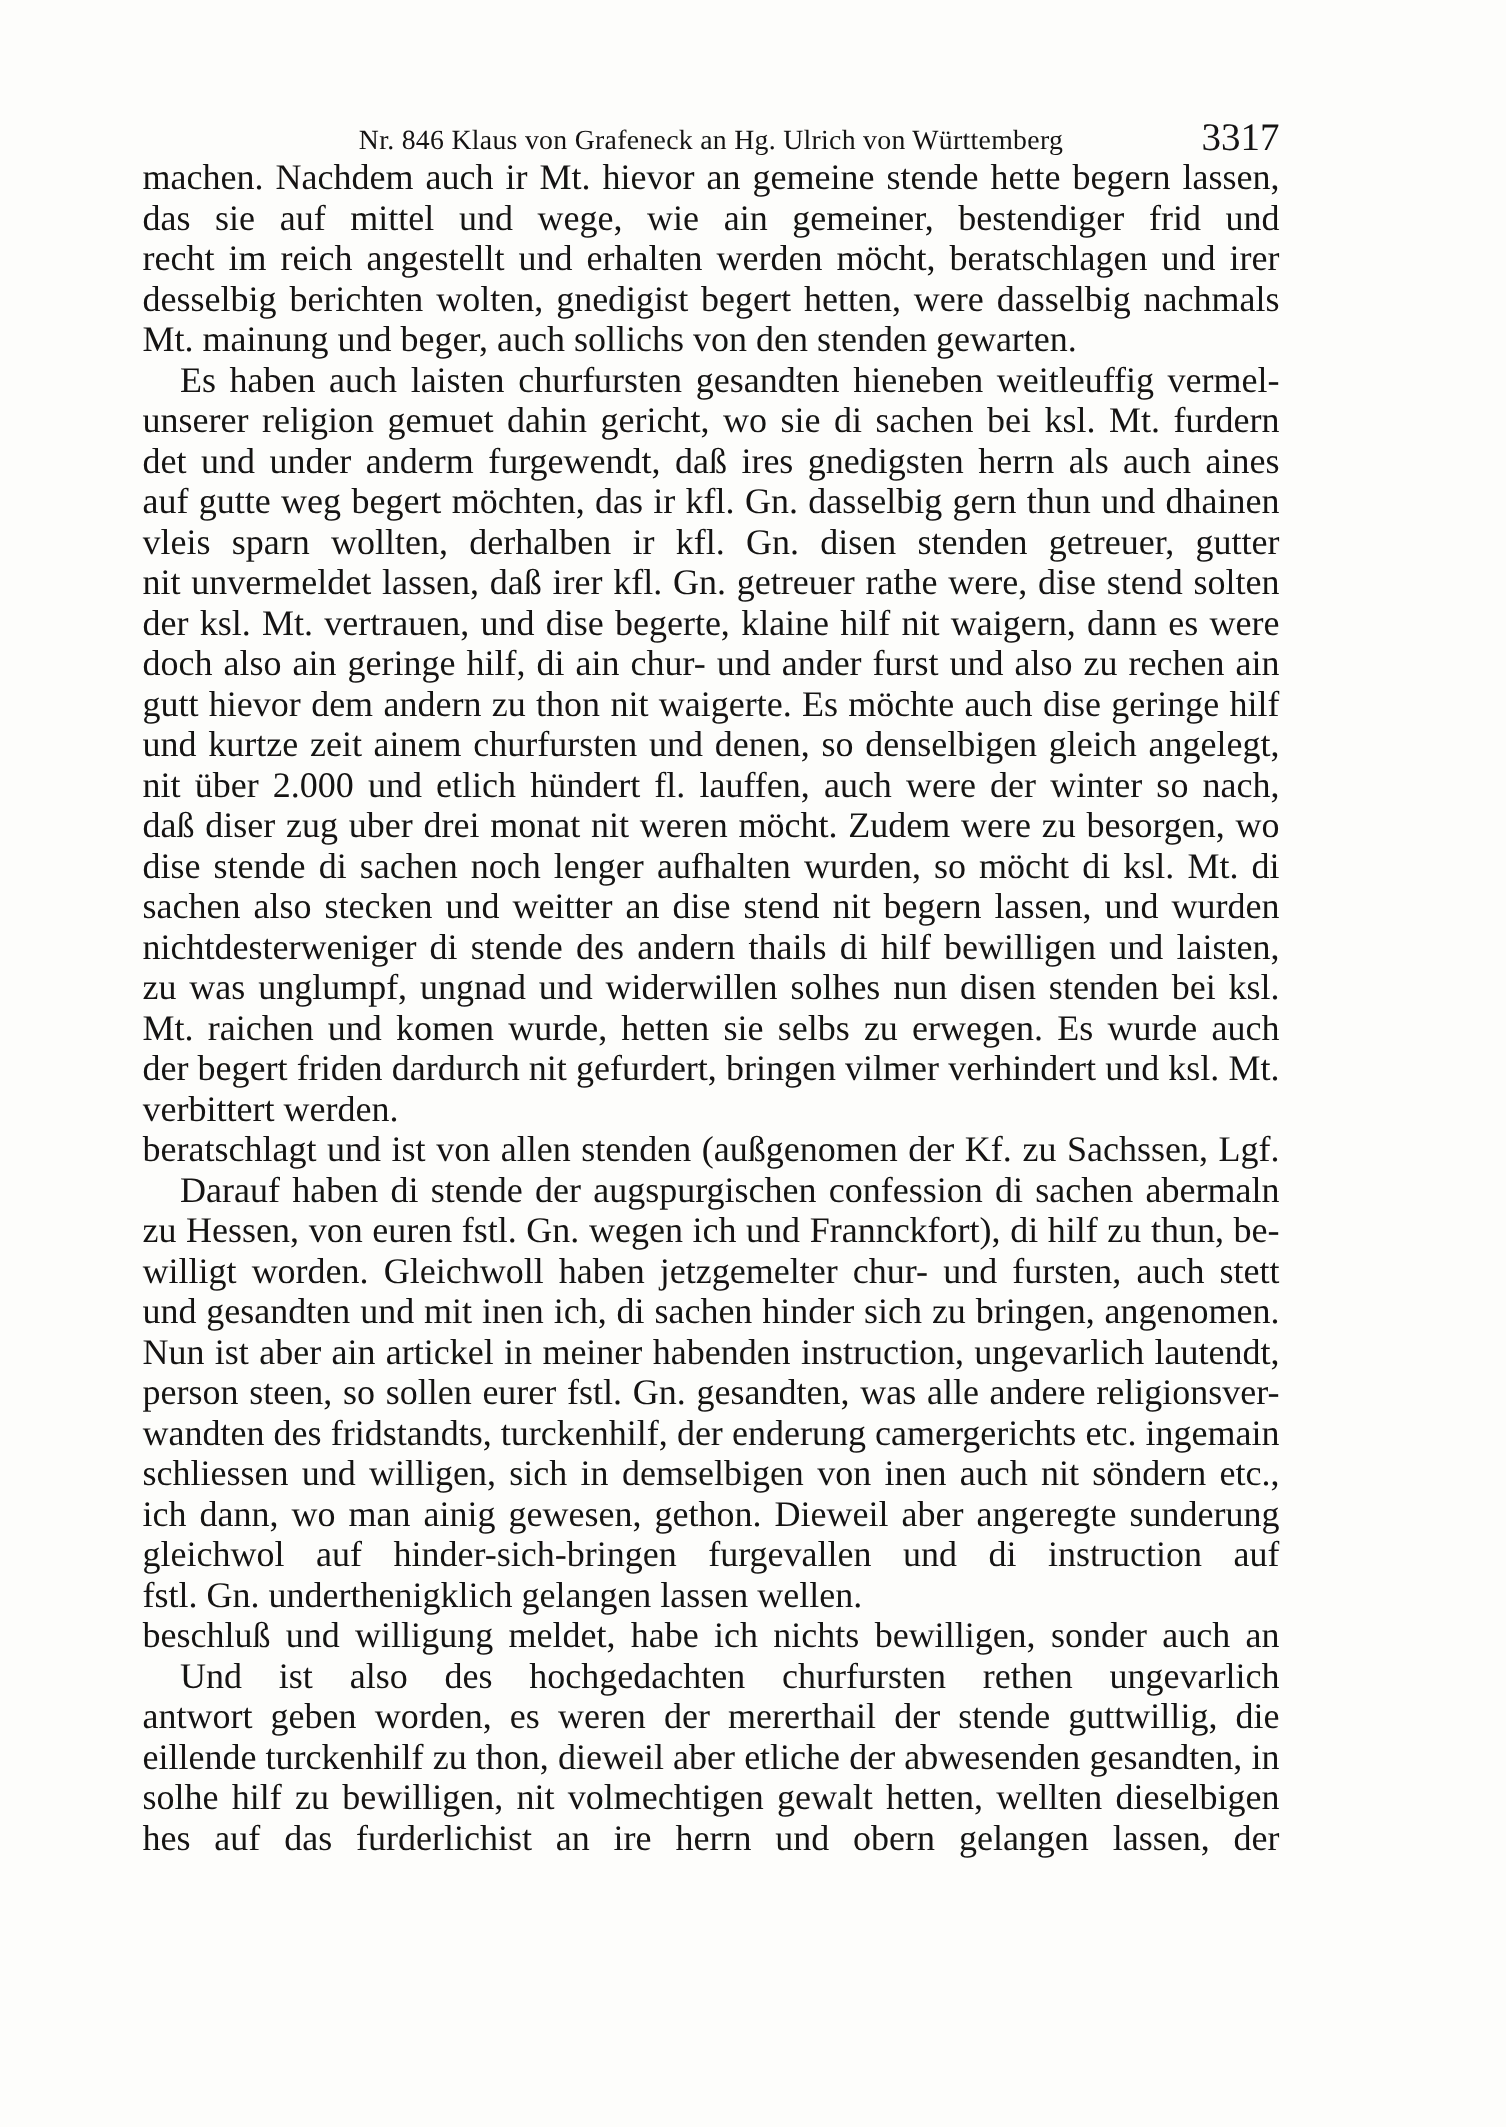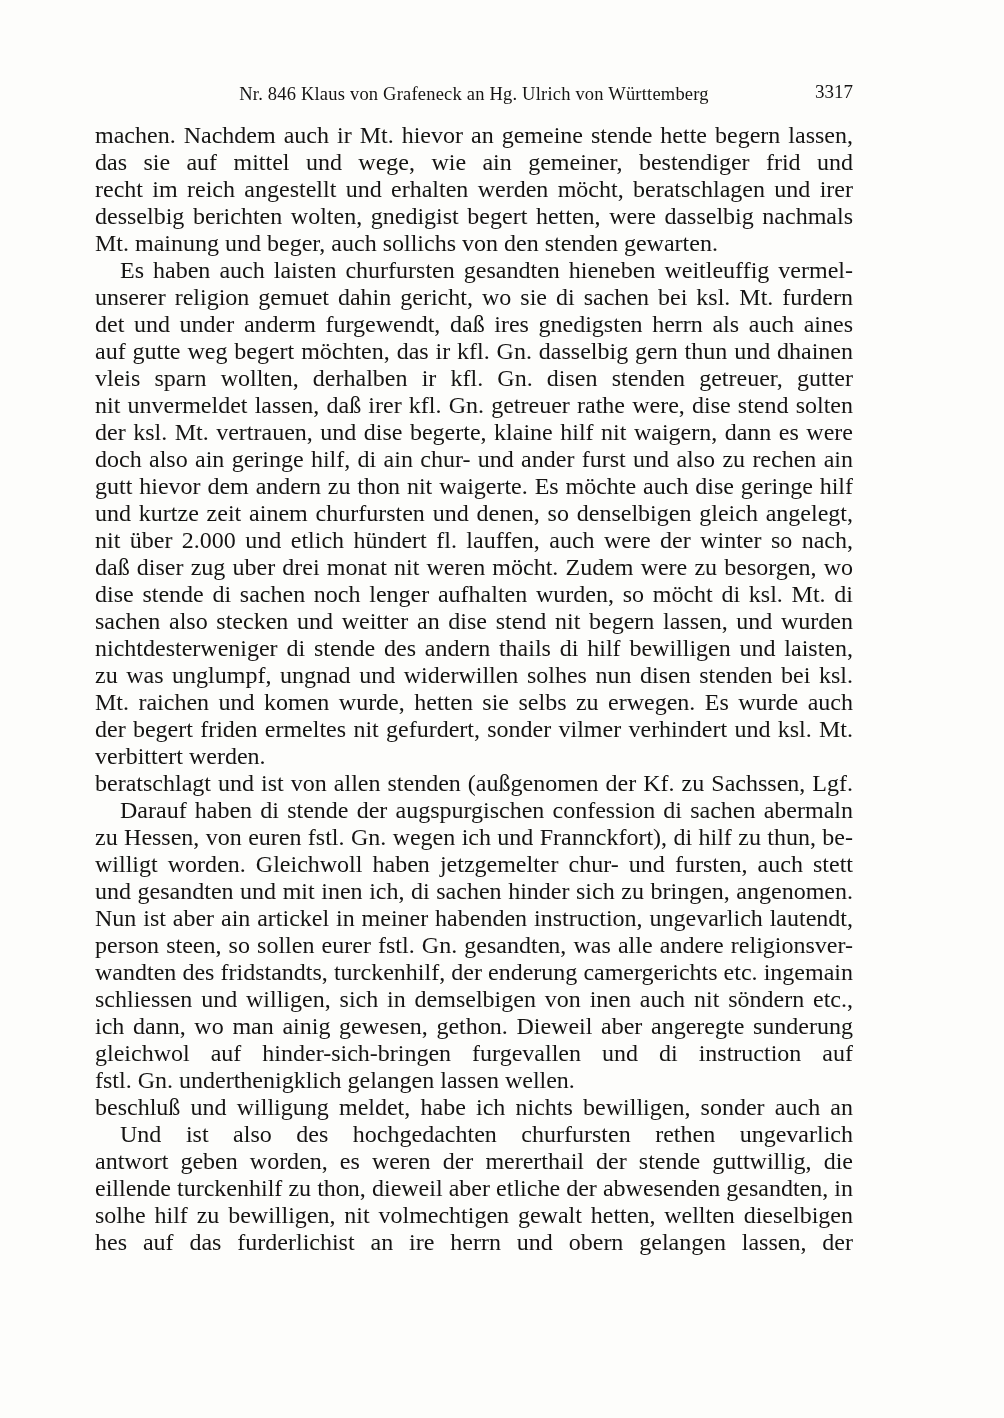--- a/index.html
+++ b/index.html
@@ -20,34 +20,34 @@
   .text-column {
     position: absolute;
     left: 95px;
     top: 82px;
     width: 758px;
   }
   .running-header {
     position: relative;
     height: 24px;
     line-height: 24px;
-    margin-bottom: 16px;
+    margin-bottom: 0;
     font-size: 18.5px;
     white-space: nowrap;
   }
   .running-title {
     display: block;
     text-align: center;
     letter-spacing: 0.2px;
   }
   .folio {
     position: absolute;
     right: 0;
     top: -2px;
-    font-size: 19px;
+    font-size: 26px;
   }
   .body-text {
     font-size: 24px;
   }
   .line {
     height: 27px;
     line-height: 27px;
     text-align: justify;
     text-align-last: justify;
     white-space: normal;
@@ -85,21 +85,21 @@
         <div class="line">doch also ain geringe hilf, di ain chur- und ander furst und also zu rechen ain</div>
         <div class="line">gutt hievor dem andern zu thon nit waigerte. Es möchte auch dise geringe hilf</div>
         <div class="line">und kurtze zeit ainem churfursten und denen, so denselbigen gleich angelegt,</div>
         <div class="line">nit über 2.000 und etlich hündert fl. lauffen, auch were der winter so nach,</div>
         <div class="line">daß diser zug uber drei monat nit weren möcht. Zudem were zu besorgen, wo</div>
         <div class="line">dise stende di sachen noch lenger aufhalten wurden, so möcht di ksl. Mt. di</div>
         <div class="line">sachen also stecken und weitter an dise stend nit begern lassen, und wurden</div>
         <div class="line">nichtdesterweniger di stende des andern thails di hilf bewilligen und laisten,</div>
         <div class="line">zu was unglumpf, ungnad und widerwillen solhes nun disen stenden bei ksl.</div>
         <div class="line">Mt. raichen und komen wurde, hetten sie selbs zu erwegen. Es wurde auch</div>
-        <div class="line">der begert friden ermeltes nit gefurdert, sonder vilmer verhindert und ksl. Mt.</div>
+        <div class="line">der begert friden dardurch nit gefurdert, bringen vilmer verhindert und ksl. Mt.</div>
         <div class="line last">verbittert werden.</div>
         <div class="line">beratschlagt und ist von allen stenden (außgenomen der Kf. zu Sachssen, Lgf.</div>
         <div class="line indent">Darauf haben di stende der augspurgischen confession di sachen abermaln</div>
         <div class="line">zu Hessen, von euren fstl. Gn. wegen ich und Frannckfort), di hilf zu thun, be-</div>
         <div class="line">willigt worden. Gleichwoll haben jetzgemelter chur- und fursten, auch stett reth</div>
         <div class="line">und gesandten und mit inen ich, di sachen hinder sich zu bringen, angenomen.</div>
         <div class="line">Nun ist aber ain artickel in meiner habenden instruction, ungevarlich lautendt,</div>
         <div class="line">person steen, so sollen eurer fstl. Gn. gesandten, was alle andere religionsver-</div>
         <div class="line">wandten des fridstandts, turckenhilf, der enderung camergerichts etc. ingemain</div>
         <div class="line">schliessen und willigen, sich in demselbigen von inen auch nit söndern etc., das</div>

